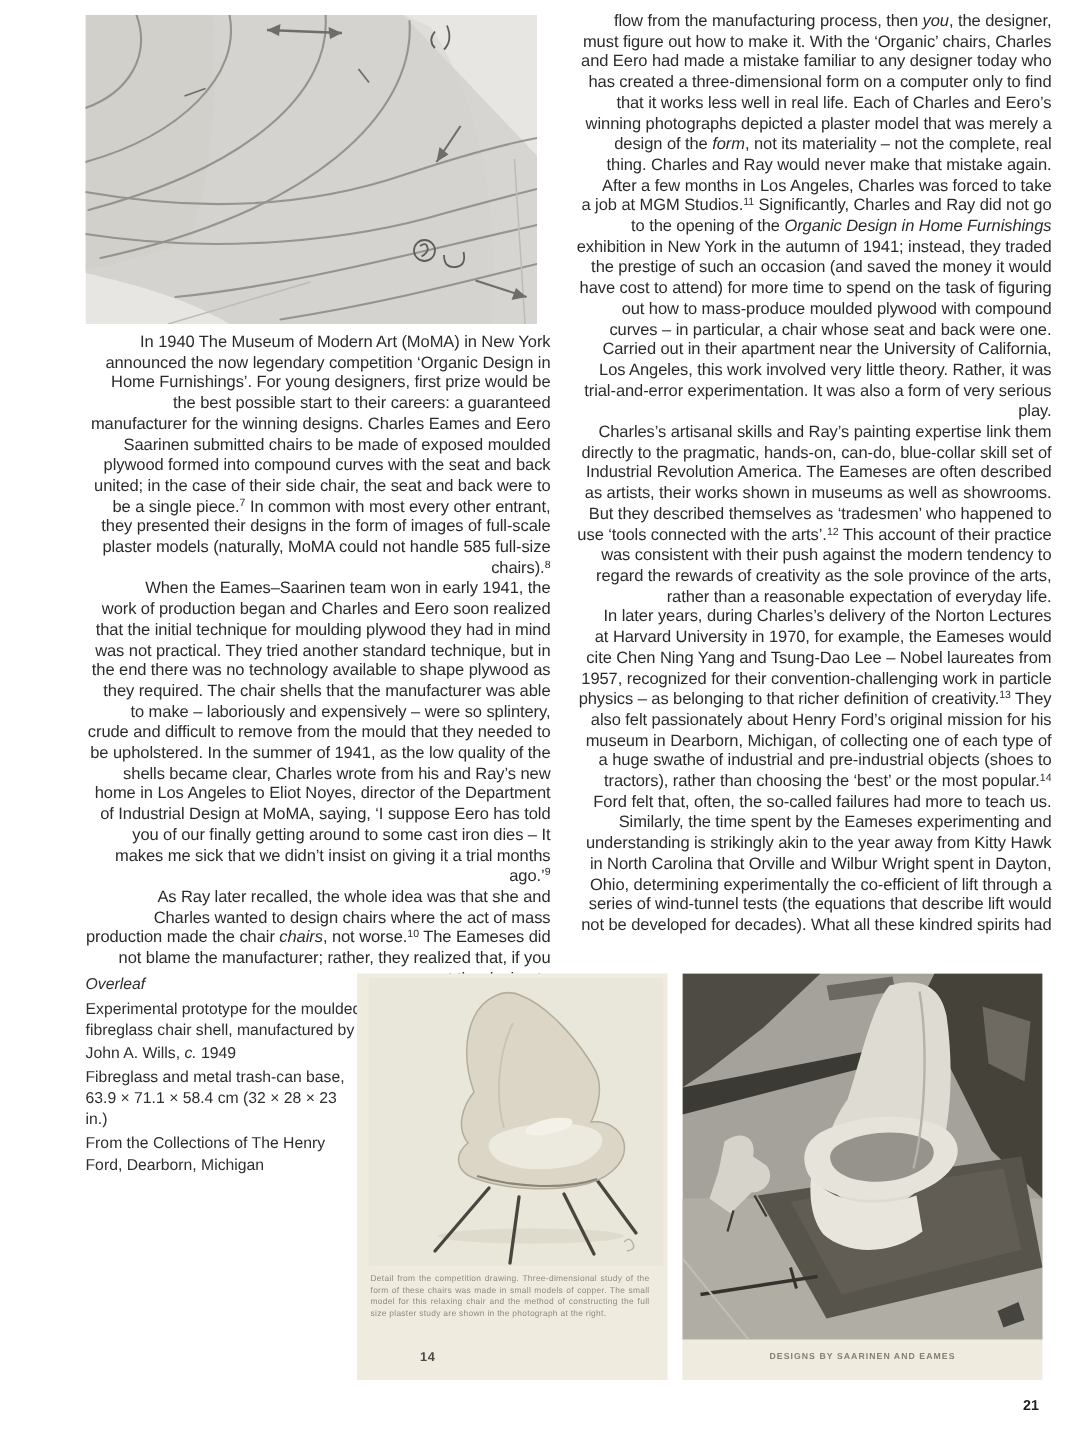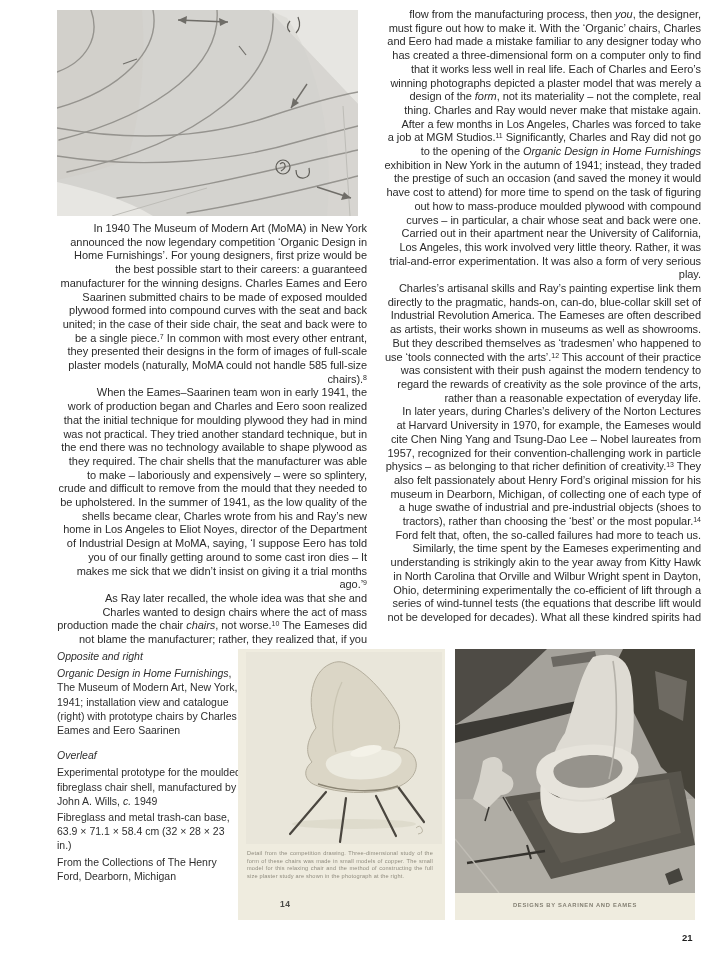--- a/index.html
+++ b/index.html
@@ -100,24 +100,20 @@
     </div>
   <div class="col" style="left:383px;top:8px;width:318px;">
       <p>flow from the manufacturing process, then <i>you</i>, the designer, must figure out how to make it. With the ‘Organic’ chairs, Charles and Eero had made a mistake familiar to any designer today who has created a three-dimensional form on a computer only to find that it works less well in real life. Each of Charles and Eero’s winning photographs depicted a plaster model that was merely a design of the <i>form</i>, not its materiality – not the complete, real thing. Charles and Ray would never make that mistake again.</p>
       <p class="indent">After a few months in Los Angeles, Charles was forced to take a job at MGM Studios.<sup>11</sup> Significantly, Charles and Ray did not go to the opening of the <i>Organic Design in Home Furnishings</i> exhibition in New York in the autumn of 1941; instead, they traded the prestige of such an occasion (and saved the money it would have cost to attend) for more time to spend on the task of figuring out how to mass-produce moulded plywood with compound curves – in particular, a chair whose seat and back were one. Carried out in their apartment near the University of California, Los Angeles, this work involved very little theory. Rather, it was trial-and-error experimentation. It was also a form of very serious play.</p>
       <p class="indent">Charles’s artisanal skills and Ray’s painting expertise link them directly to the pragmatic, hands-on, can-do, blue-collar skill set of Industrial Revolution America. The Eameses are often described as artists, their works shown in museums as well as showrooms. But they described themselves as ‘tradesmen’ who happened to use ‘tools connected with the arts’.<sup>12</sup> This account of their practice was consistent with their push against the modern tendency to regard the rewards of creativity as the sole province of the arts, rather than a reasonable expectation of everyday life.</p>
       <p class="indent">In later years, during Charles’s delivery of the Norton Lectures at Harvard University in 1970, for example, the Eameses would cite Chen Ning Yang and Tsung-Dao Lee – Nobel laureates from 1957, recognized for their convention-challenging work in particle physics – as belonging to that richer definition of creativity.<sup>13</sup> They also felt passionately about Henry Ford’s original mission for his museum in Dearborn, Michigan, of collecting one of each type of a huge swathe of industrial and pre-industrial objects (shoes to tractors), rather than choosing the ‘best’ or the most popular.<sup>14</sup> Ford felt that, often, the so-called failures had more to teach us. Similarly, the time spent by the Eameses experimenting and understanding is strikingly akin to the year away from Kitty Hawk in North Carolina that Orville and Wilbur Wright spent in Dayton, Ohio, determining experimentally the co-efficient of lift through a series of wind-tunnel tests (the equations that describe lift would not be developed for decades). What all these kindred spirits had</p>
     </div>
 
   <div class="captions">
       <div class="cap-group">
-        <div class="cap-label">Opposite and right</div>
-        <p><i>Organic Design in Home Furnishings</i>, The Museum of Modern Art, New York, 1941; installation view and catalogue (right) with prototype chairs by Charles Eames and Eero Saarinen</p>
-      </div>
-      <div class="cap-group">
         <div class="cap-label">Overleaf</div>
         <p>Experimental prototype for the moulded fibreglass chair shell, manufactured by John A. Wills, <i>c.</i> 1949</p>
         <p>Fibreglass and metal trash-can base, 63.9 × 71.1 × 58.4 cm (32 × 28 × 23 in.)</p>
         <p>From the Collections of The Henry Ford, Dearborn, Michigan</p>
       </div>
     </div>
 
   <div class="catpage cat-left">
     <div class="cat-photo">
       <svg width="196" height="192" viewBox="0 0 196 192">

